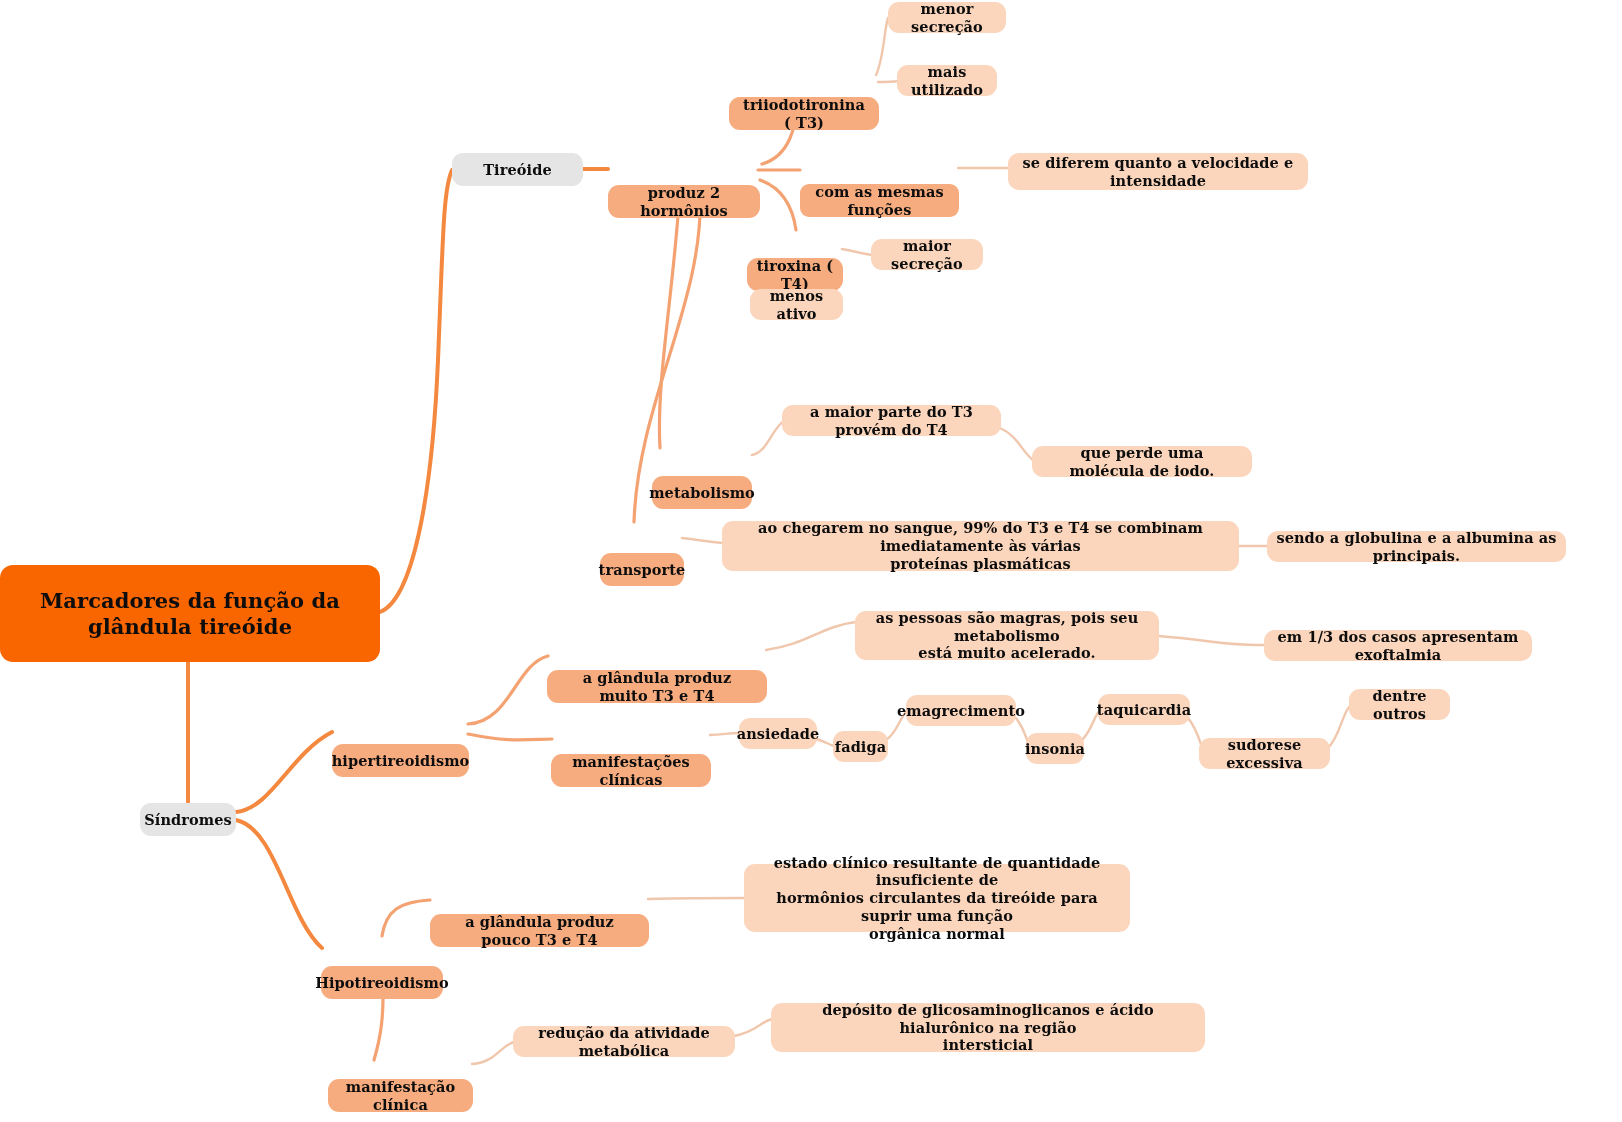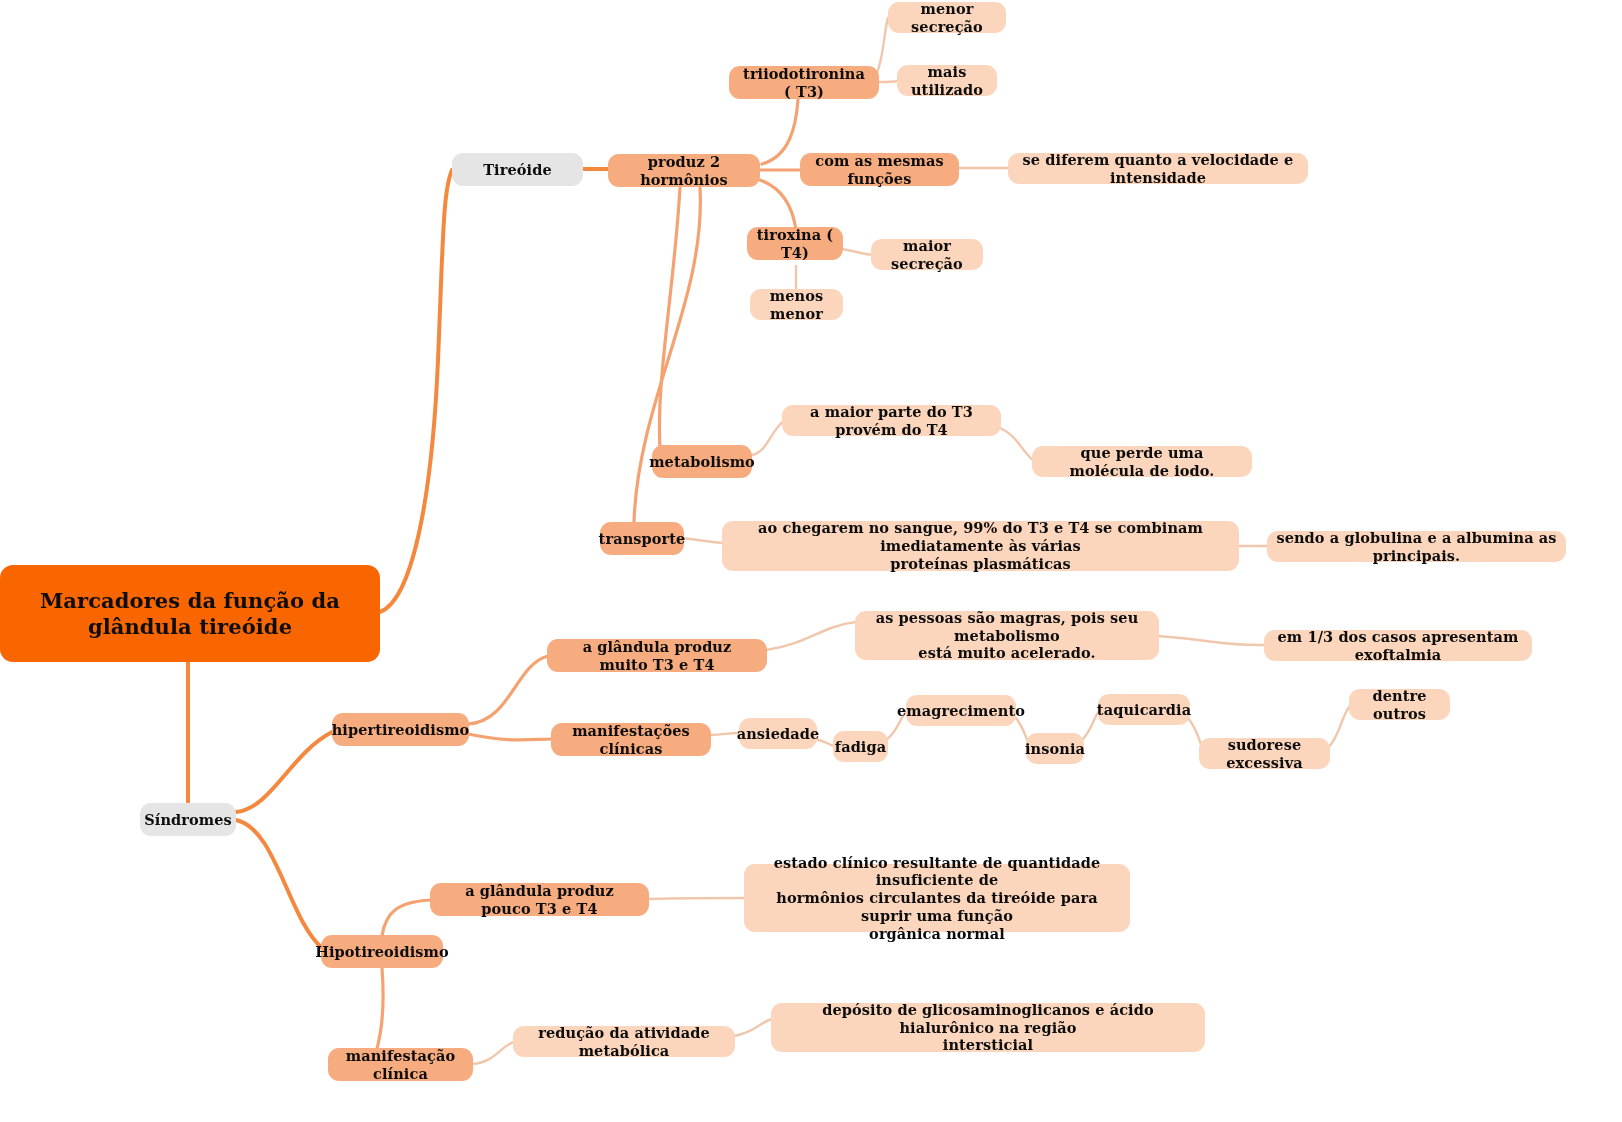--- a/index.html
+++ b/index.html
@@ -39,21 +39,21 @@
     letter-spacing: 0.1px;
   }
   .lvl-root {
     background: #F96600;
     border-radius: 13px;
     font-size: 21px;
     line-height: 1.22;
     padding: 8px 18px;
   }
   .lvl-1 { background: #e5e5e5; font-size: 14.5px; }
-  .lvl-2 { background: #F6AC7F; font-size: 14.5px; }
+  .lvl-2 { background: #F6AC7F; font-size: 14.5px; margin-top: 31px; }
   .lvl-3 { background: #FBD6BD; font-size: 14.5px; }
 </style>
 </head>
 <body>
 
 <div id="canvas">
 
   <svg id="edges" viewBox="0 0 1622 1122" preserveAspectRatio="none">
     <g fill="none" stroke-linecap="round">
 
@@ -122,29 +122,29 @@
   <div class="node lvl-1" style="left:140px; top:803px; width:96px; height:33px;">Síndromes</div>
 
   <div class="node lvl-2" style="left:608px; top:154px; width:152px; height:33px;">produz 2 hormônios</div>
 
   <div class="node lvl-2" style="left:729px; top:66px; width:150px; height:33px;">triiodotironina ( T3)</div>
 
   <div class="node lvl-3" style="left:888px; top:2px; width:118px; height:31px;">menor secreção</div>
 
   <div class="node lvl-3" style="left:897px; top:65px; width:100px; height:31px;">mais utilizado</div>
 
-  <div class="node lvl-2" style="left:800px; top:153px; width:159px; height:33px;">com as mesmas funções</div>
+  <div class="node lvl-2" style="left:800px; top:153px; width:159px; height:33px;border-radius:9px;">com as mesmas funções</div>
 
-  <div class="node lvl-3" style="left:1008px; top:153px; width:300px; height:31px;">se diferem quanto a velocidade e intensidade</div>
+  <div class="node lvl-3" style="left:1008px; top:153px; width:300px; height:37px;">se diferem quanto a velocidade e intensidade</div>
 
   <div class="node lvl-2" style="left:747px; top:227px; width:96px; height:33px;">tiroxina ( T4)</div>
 
   <div class="node lvl-3" style="left:871px; top:239px; width:112px; height:31px;">maior secreção</div>
 
-  <div class="node lvl-3" style="left:750px; top:289px; width:93px; height:31px;">menos menor</div>
+  <div class="node lvl-3" style="left:750px; top:289px; width:93px; height:31px;">menos ativo</div>
 
   <div class="node lvl-2" style="left:652px; top:445px; width:100px; height:33px;">metabolismo</div>
 
   <div class="node lvl-3" style="left:782px; top:405px; width:219px; height:31px;">a maior parte do T3 provém do T4</div>
 
   <div class="node lvl-3" style="left:1032px; top:446px; width:220px; height:31px;">que perde uma molécula de iodo.</div>
 
   <div class="node lvl-2" style="left:600px; top:522px; width:84px; height:33px;">transporte</div>
 
   <div class="node lvl-3" style="left:722px; top:521px; width:517px; height:50px;">ao chegarem no sangue, 99% do T3 e T4 se combinam imediatamente às várias

